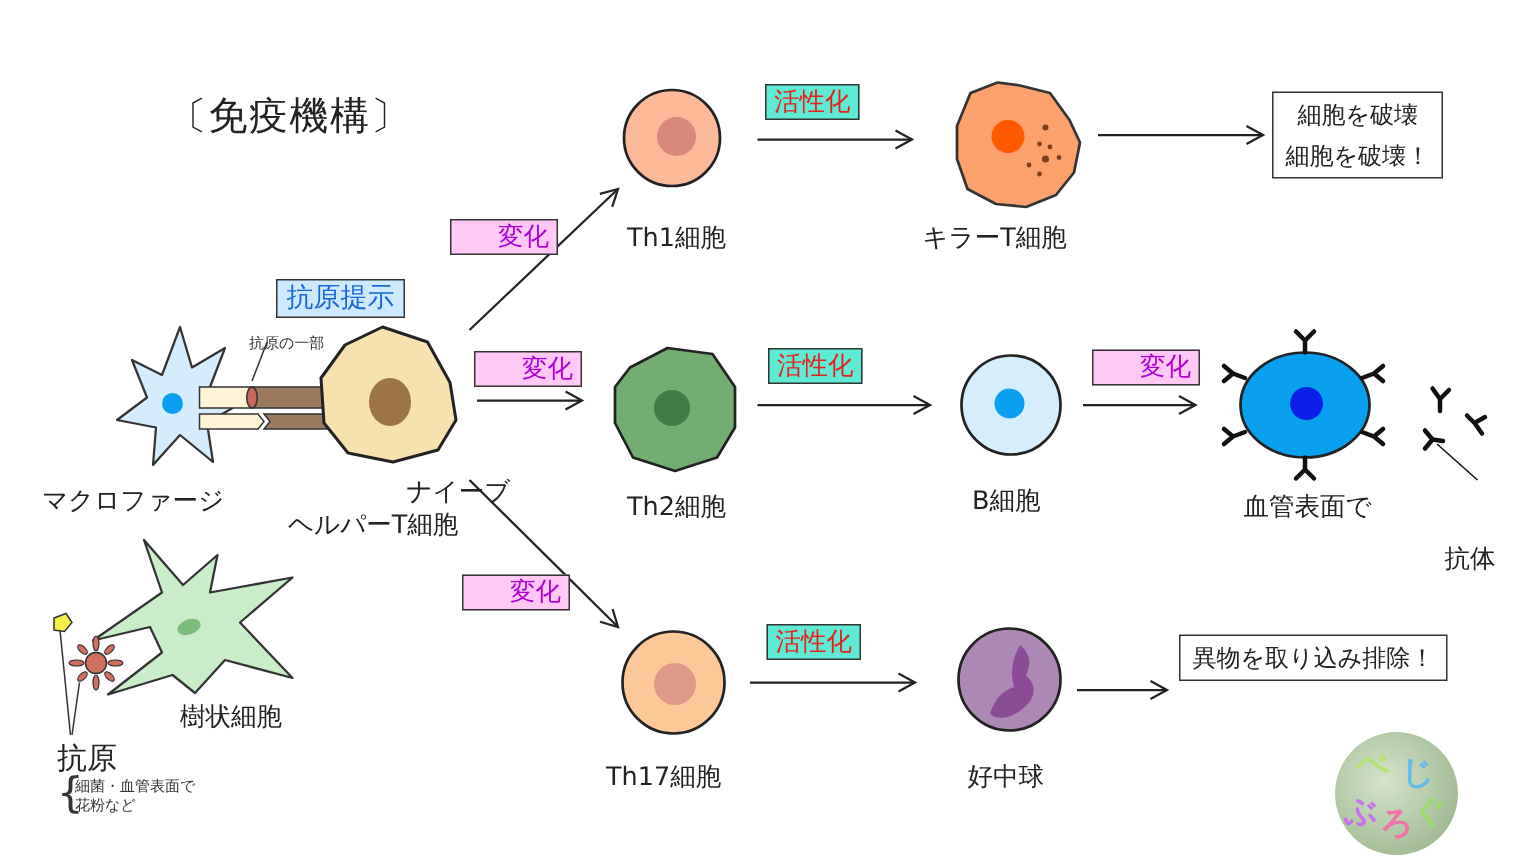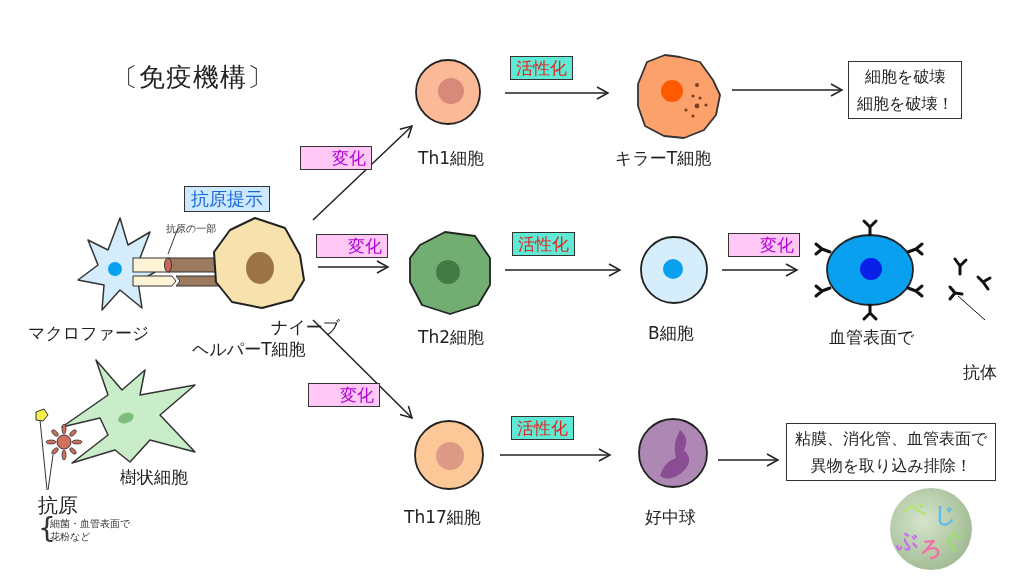--- a/index.html
+++ b/index.html
@@ -170,21 +170,20 @@
 <div class="lbl" style="left:829px;top:326px;">血管表面で</div>
 <div class="lbl" style="left:963px;top:326px;margin-top:35px;">抗体</div>
 <div class="lbl" style="left:404px;top:506px;">Th17細胞</div>
 <div class="lbl" style="left:645px;top:506px;">好中球</div>
 
 <div class="box" style="left:848px;top:61px;">
   <div>細胞を破壊</div>
   <div>細胞を破壊！</div>
 </div>
 <div class="box" style="left:786px;top:423px;">
-  <div>粘膜、消化管、血管表面で</div>
   <div>異物を取り込み排除！</div>
 </div>
 
 <div class="logo">
   <span style="left:14px;top:6px;color:#a6e05a;">べ</span>
   <span style="left:44px;top:12px;color:#4ab0e8;">じ</span>
   <span style="left:6px;top:38px;color:#c05ae8;">ぶ</span>
   <span style="left:30px;top:46px;color:#f05a9a;">ろ</span>
   <span style="left:52px;top:38px;color:#8ad850;">ぐ</span>
 </div>

